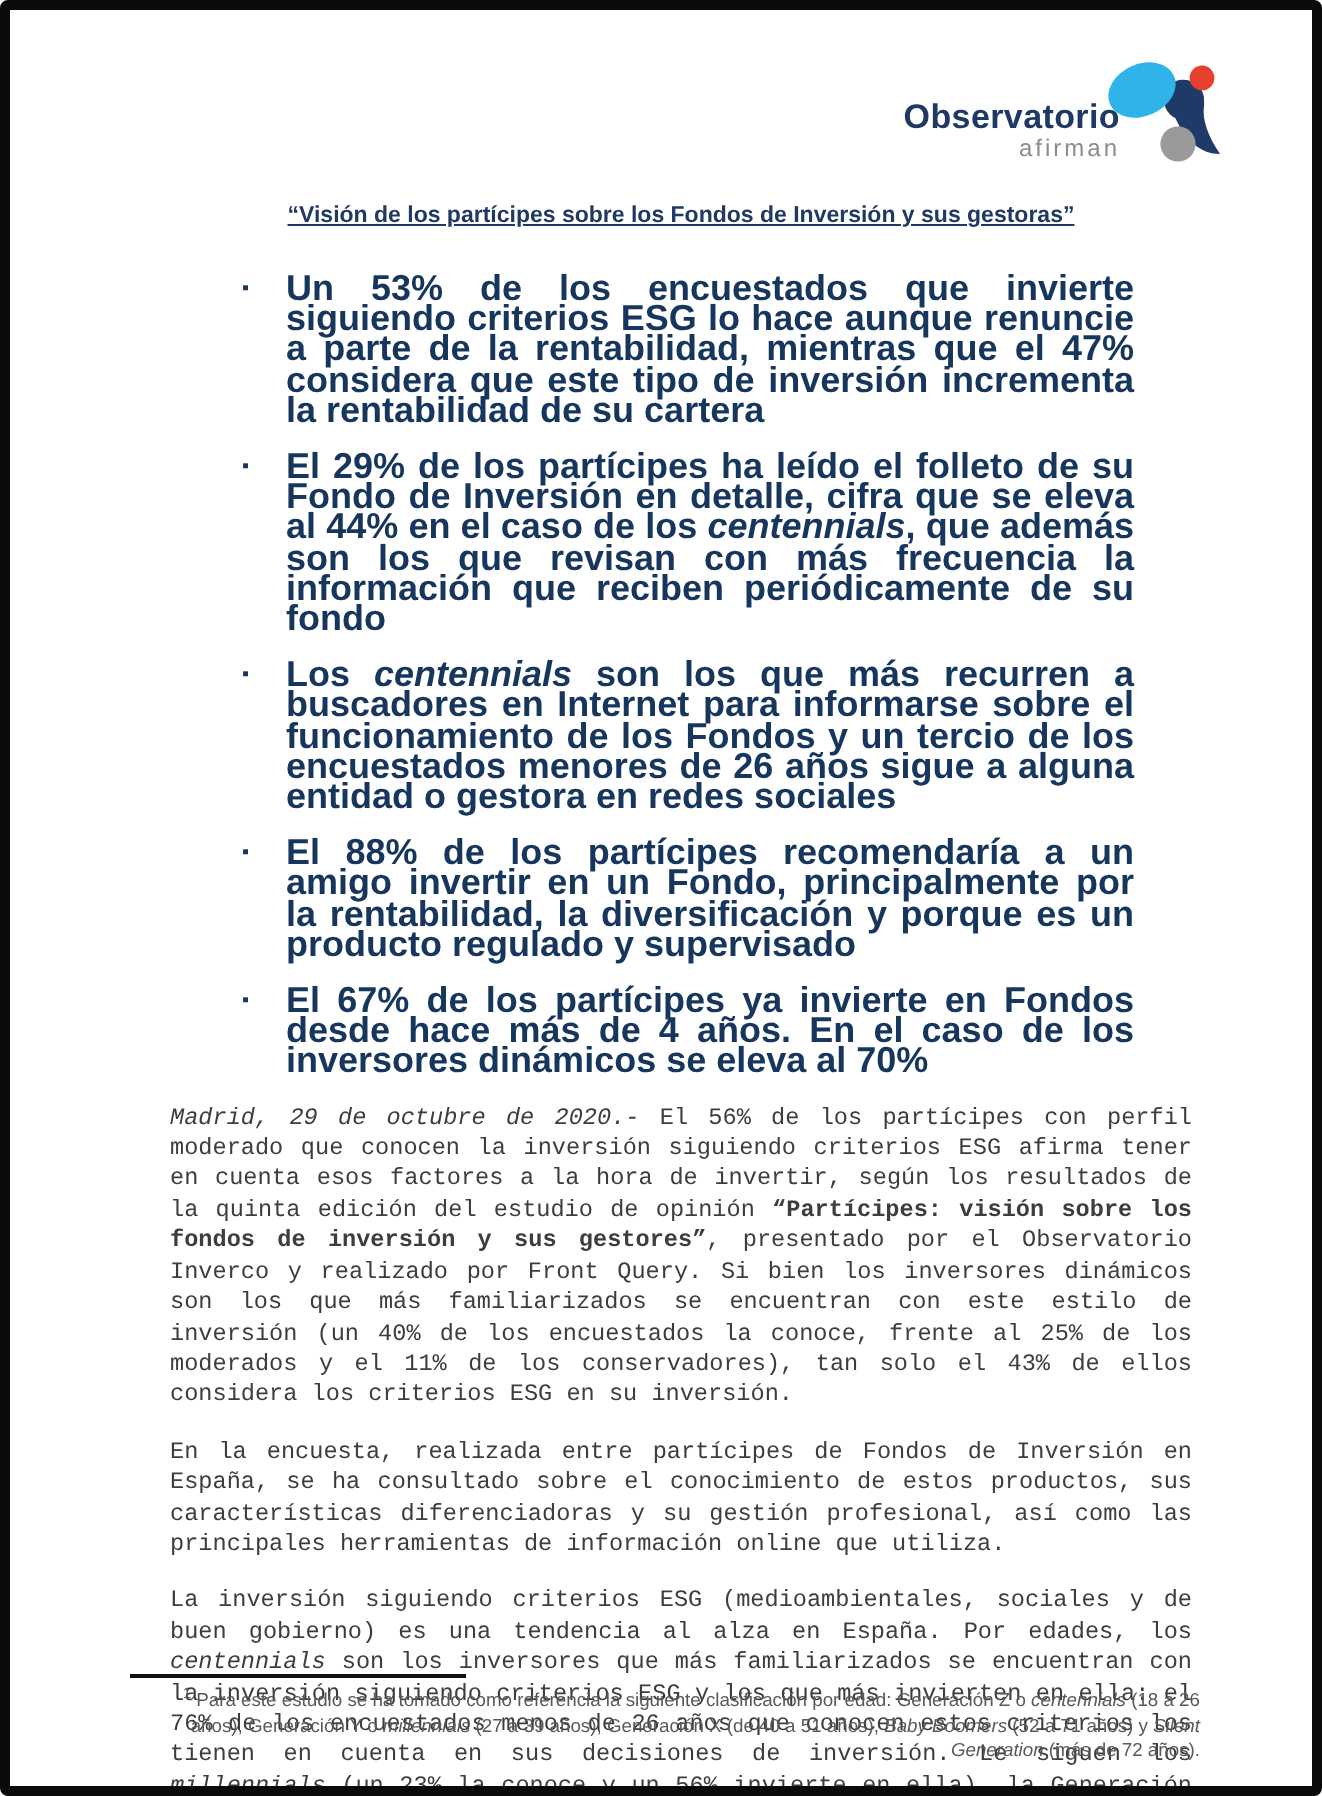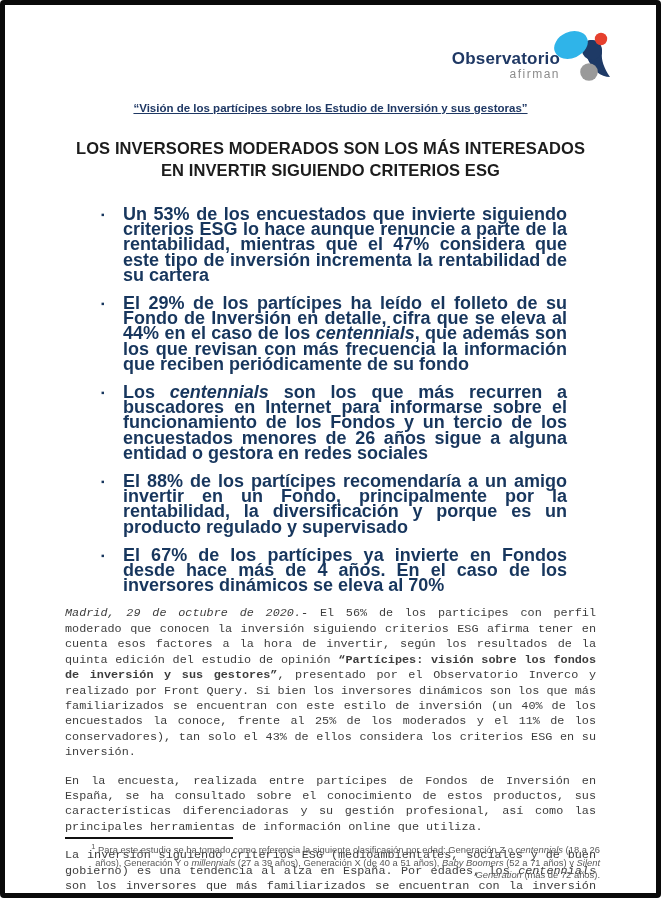--- a/index.html
+++ b/index.html
@@ -1,20 +1,20 @@
 <!DOCTYPE html>
 <html lang="es"><head>
 <meta charset="utf-8">
 <style>
   html,body{margin:0;padding:0;background:#ffffff;}
   .page{
     width:661px;height:898px;box-sizing:border-box;position:relative;
     background:#ffffff;border:5px solid #0a0a0a;border-radius:4px;
     font-family:"Liberation Sans","DejaVu Sans",sans-serif;
-    color:#3d3d3d;overflow:hidden;
+    color:#3d3d3d;overflow:hidden;padding-left:20px;
   }
   .content{padding:97px 60px 0 60px;}
   
   .logo{position:absolute;top:22px;right:34px;display:flex;align-items:center;}
   .logo-text{text-align:right;margin-right:-14px;margin-top:14px;z-index:2;}
   .logo-brand{font-size:17px;font-weight:700;color:#1F3864;letter-spacing:.2px;line-height:17px;}
   .logo-sub{font-size:12px;color:#8C8C8C;letter-spacing:1.5px;line-height:13px;margin-top:1px;}
   .logo-mark{display:block;}
   
   .study-line{margin:0 0 14px;text-align:center;font-size:11.5px;color:#2b2b2b;}
@@ -65,23 +65,22 @@
       <circle cx="46" cy="23" r="10" fill="#1E3A66"></circle>
       <ellipse cx="25" cy="18" rx="17.5" ry="13" transform="rotate(-24 25 18)" fill="#2FB4E9"></ellipse>
       <circle cx="55" cy="12" r="6.2" fill="#E6402E"></circle>
       <circle cx="43" cy="45" r="8.8" fill="#9A9A9A"></circle>
     </svg>
   </div>
 
   <div class="content">
 
 
-    <p class="subtitle">“Visión de los partícipes sobre los Estudio de Inversión y sus gestoras”</p>
+    <p class="subtitle">“Visión de los partícipes sobre los Fondos de Inversión y sus gestoras”</p>
 
-    <h1 class="headline">LOS INVERSORES MODERADOS SON LOS MÁS INTERESADOS EN INVERTIR SIGUIENDO CRITERIOS ESG</h1>
 
     <div class="bullets">
       <div class="bullet-item">
         <span class="bmark">▪</span>
         <span class="btext">Un 53% de los encuestados que invierte siguiendo criterios ESG lo hace aunque renuncie a parte de la rentabilidad, mientras que el 47% considera que este tipo de inversión incrementa la rentabilidad de su cartera</span>
       </div>
       <div class="bullet-item">
         <span class="bmark">▪</span>
         <span class="btext">El 29% de los partícipes ha leído el folleto de su Fondo de Inversión en detalle, cifra que se eleva al 44% en el caso de los <i>centennials</i>, que además son los que revisan con más frecuencia la información que reciben periódicamente de su fondo</span>
       </div>

